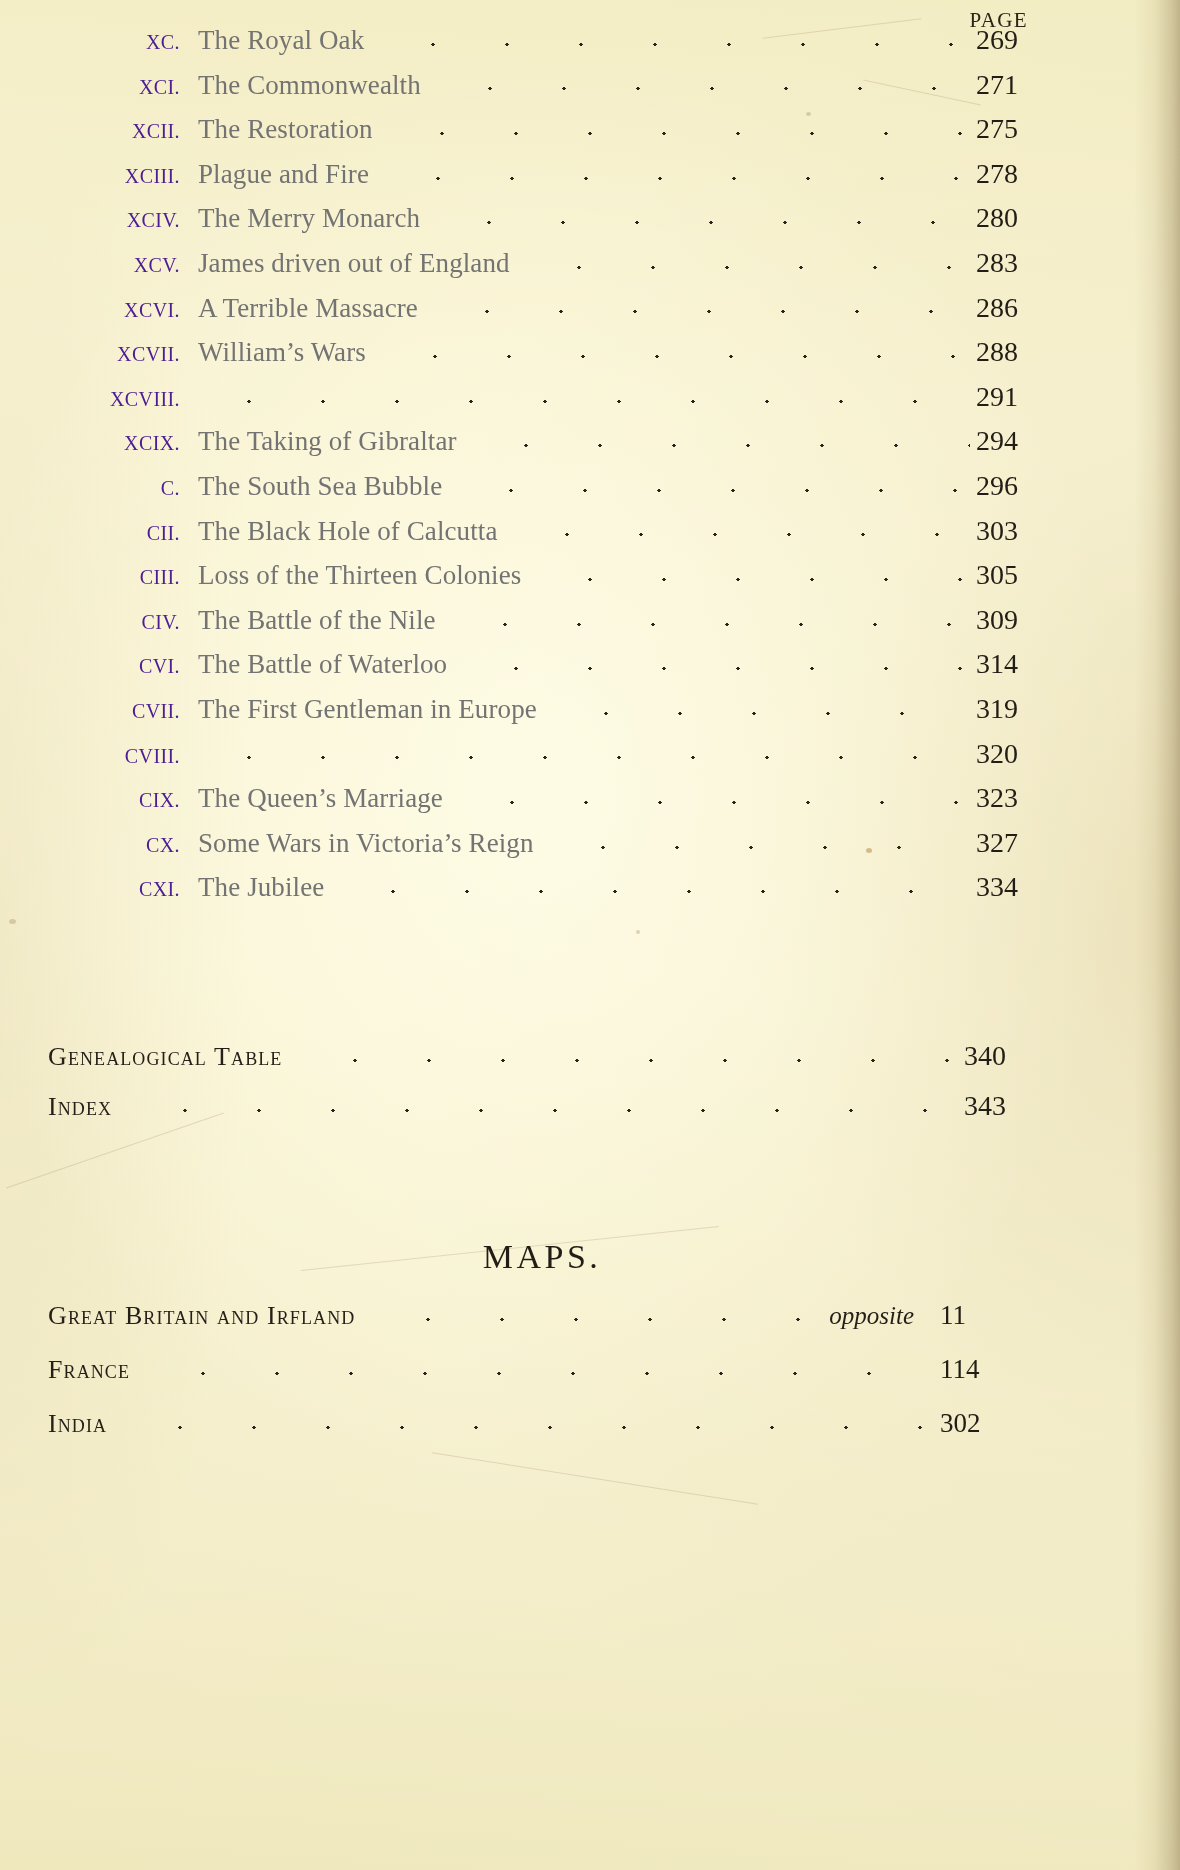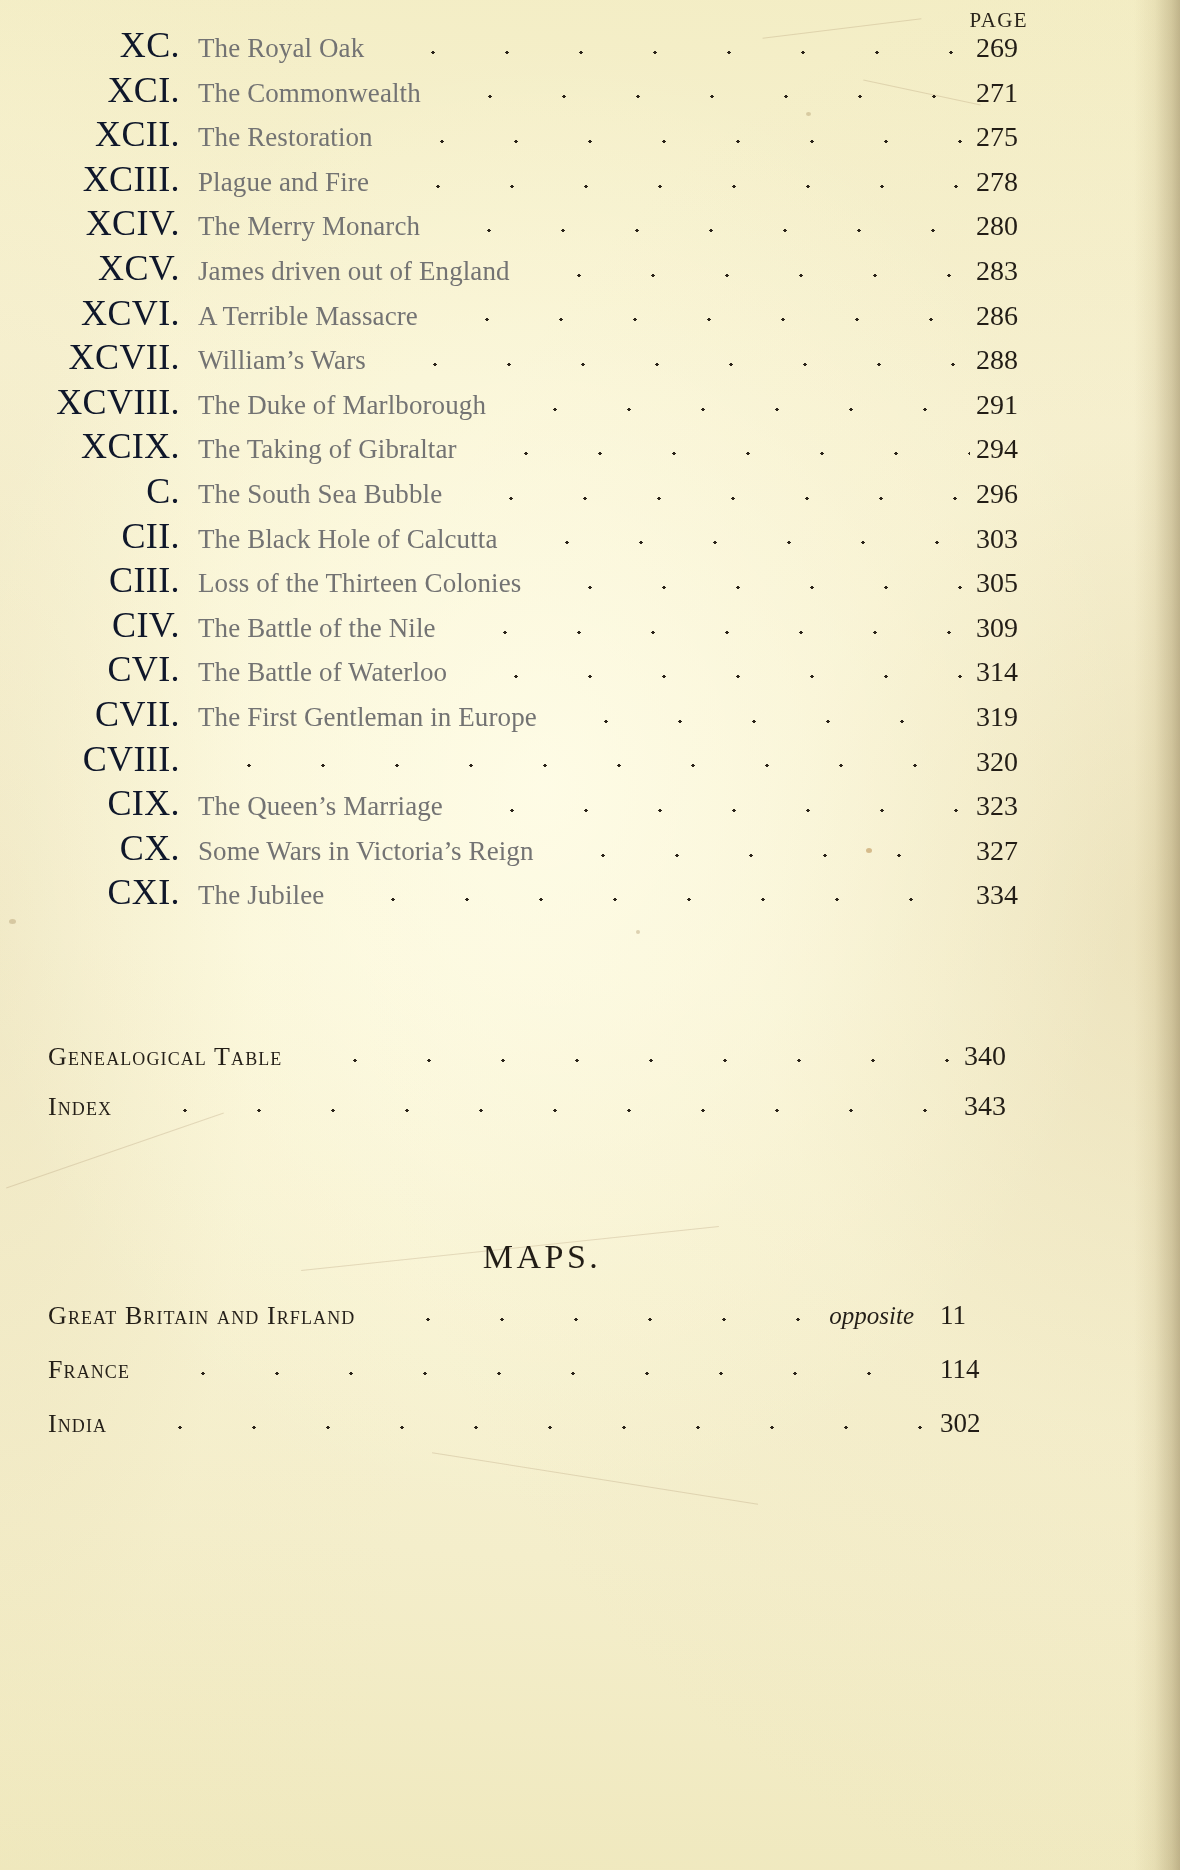--- a/index.html
+++ b/index.html
@@ -81,24 +81,24 @@
     align-items: baseline;
     width: 100%;
     box-sizing: border-box;
     padding: 0 34px 0 0;
   }
   .chapters .row { height: 44.6px; }
 
   .num {
     flex: 0 0 180px;
     text-align: right;
-    font-size: 36px;
+    font-size: 20px;
     letter-spacing: 0.4px;
     white-space: nowrap;
-    color: #0f172a;
+    color: #4c1d95;
   }
   .title {
     flex: 0 0 auto;
     margin-left: 18px;
     font-size: 27px;
     letter-spacing: 0.1px;
     white-space: nowrap;
     color: #737373;
   }
   .leader {
@@ -237,21 +237,20 @@
       <span class="pg">286</span>
     </div>
     <div class="row">
       <span class="num">XCVII.</span>
       <span class="title">William’s Wars</span>
       <span class="leader"></span>
       <span class="pg">288</span>
     </div>
     <div class="row">
       <span class="num">XCVIII.</span>
-      <span class="title">The Duke of Marlborough</span>
       <span class="leader"></span>
       <span class="pg">291</span>
     </div>
     <div class="row">
       <span class="num">XCIX.</span>
       <span class="title">The Taking of Gibraltar</span>
       <span class="leader"></span>
       <span class="pg">294</span>
     </div>
     <div class="row">

